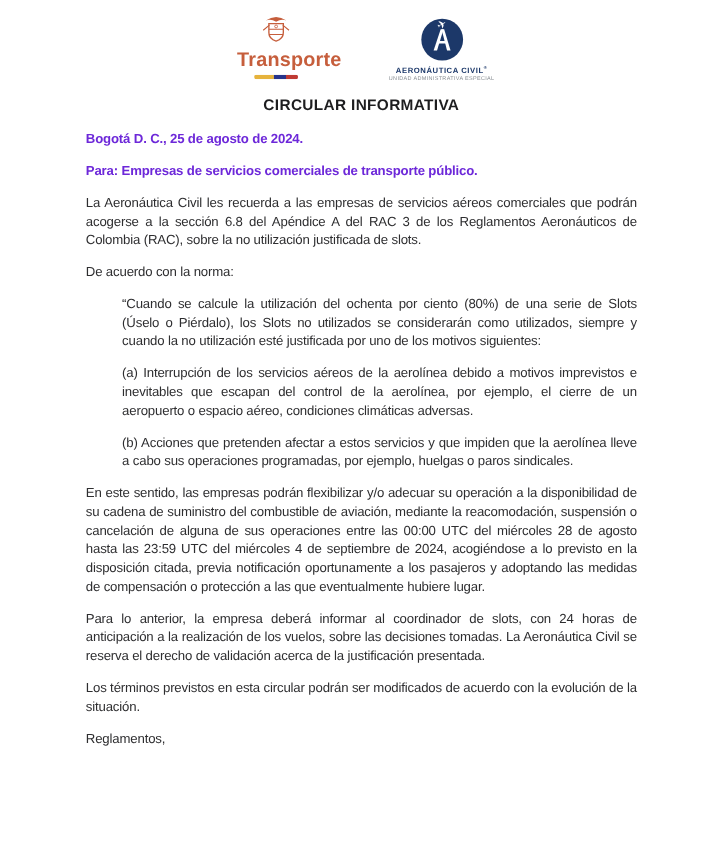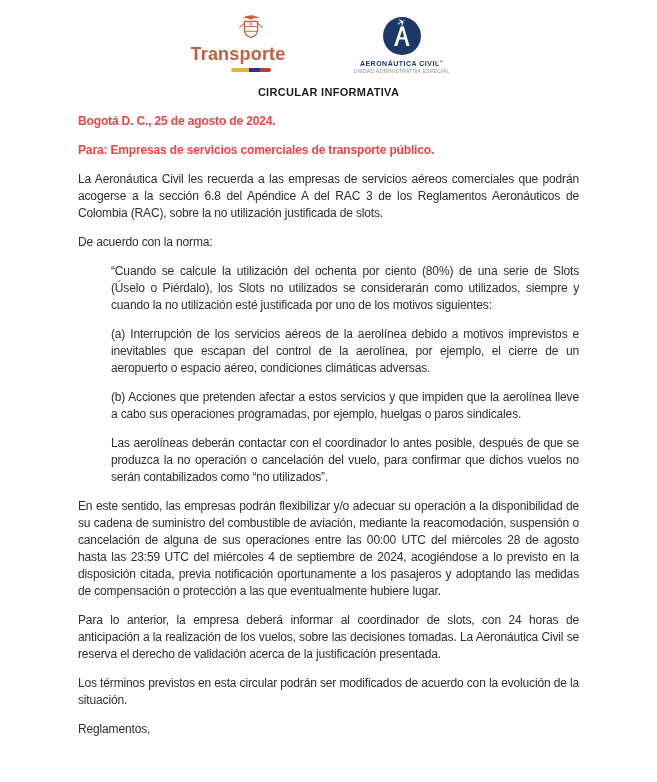--- a/index.html
+++ b/index.html
@@ -10,21 +10,21 @@
     font-family: "Liberation Sans", sans-serif;
     color: #2e2e30;
   }
   .page { width: 657px; height: 782px; position: relative; }
 
   
   .header-logos {
     display: flex; justify-content: center; align-items: flex-start;
     gap: 26px; padding-top: 13px;
   }
-  .transporte-logo { text-align: left; width: 120px; }
+  .transporte-logo { text-align: right; width: 120px; }
   .crest { display: block; margin: 0 auto; }
   .transporte-name {
     font-size: 18px; font-weight: 700; color: #C65E3C;
     line-height: 1.05; margin-top: 2px; letter-spacing: 0.2px;
   }
   .flag-bar {
     display: flex; width: 40px; height: 4px; margin: 4px auto 0;
     border-radius: 2px; overflow: hidden;
   }
   .flag-bar .y { width: 18px; background: #E6B33C; }
@@ -37,33 +37,33 @@
     font-size: 7px; font-weight: 700; color: #1C3869;
     letter-spacing: 0.5px; margin-top: 3px; white-space: nowrap;
   }
   .aero-title sup { font-size: 4px; }
   .aero-sub {
     font-size: 5px; color: #8a8f94; letter-spacing: 0.3px;
     margin-top: 1px; white-space: nowrap;
   }
 
   .doc-title {
-    text-align: center; font-weight: 700; font-size: 11px;
+    text-align: center; font-weight: 700; font-size: 14px;
     color: #1d1d1f; letter-spacing: 0.3px; margin-top: 12px;
   }
 
   
   .content {
     padding: 15px 78px 0 78px;
     font-size: 12px; line-height: 17px;
     letter-spacing: -0.15px;
     text-align: justify;
   }
   .content p { margin: 0 0 12px 0; }
-  .lead { font-weight: 700; text-align: left; color: #ef4444; }
+  .lead { font-weight: 700; text-align: left; color: #6d28d9; }
   .quote { margin-left: 33px !important; }
   .plain { text-align: left; }
   .signature { font-weight: 700; text-align: left; color: #1f1f21; margin-bottom: 0 !important; }
 </style>
 </head>
 <body>
 
 <div class="page">
 
   <div class="header-logos">
@@ -108,21 +108,20 @@
     <p>La Aeronáutica Civil les recuerda a las empresas de servicios aéreos comerciales que podrán acogerse a la sección 6.8 del Apéndice A del RAC 3 de los Reglamentos Aeronáuticos de Colombia (RAC), sobre la no utilización justificada de slots.</p>
 
     <p class="plain">De acuerdo con la norma:</p>
 
     <p class="quote">“Cuando se calcule la utilización del ochenta por ciento (80%) de una serie de Slots (Úselo o Piérdalo), los Slots no utilizados se considerarán como utilizados, siempre y cuando la no utilización esté justificada por uno de los motivos siguientes:</p>
 
     <p class="quote">(a) Interrupción de los servicios aéreos de la aerolínea debido a motivos imprevistos e inevitables que escapan del control de la aerolínea, por ejemplo, el cierre de un aeropuerto o espacio aéreo, condiciones climáticas adversas.</p>
 
     <p class="quote">(b) Acciones que pretenden afectar a estos servicios y que impiden que la aerolínea lleve a cabo sus operaciones programadas, por ejemplo, huelgas o paros sindicales.</p>
 
-    <p class="quote">Las aerolíneas deberán contactar con el coordinador lo antes posible, después de que se produzca la no operación o cancelación del vuelo, para confirmar que dichos vuelos no serán contabilizados como “no utilizados”.</p>
 
     <p>En este sentido, las empresas podrán flexibilizar y/o adecuar su operación a la disponibilidad de su cadena de suministro del combustible de aviación,  mediante la reacomodación, suspensión o cancelación de alguna de sus operaciones entre las 00:00 UTC del miércoles 28 de agosto hasta las 23:59 UTC del miércoles 4 de septiembre de 2024, acogiéndose a lo previsto en la disposición citada, previa notificación oportunamente a los pasajeros y adoptando las medidas de compensación o protección a las que eventualmente hubiere lugar.</p>
 
     <p>Para lo anterior, la empresa deberá informar al coordinador de slots, con 24 horas de anticipación a la realización de los vuelos, sobre las decisiones tomadas. La Aeronáutica Civil se reserva el derecho de validación acerca de la justificación presentada.</p>
 
     <p>Los términos previstos en esta circular podrán ser modificados de acuerdo con la evolución de la situación.</p>
 
     <p class="plain">Reglamentos,</p>
 
   </div>

